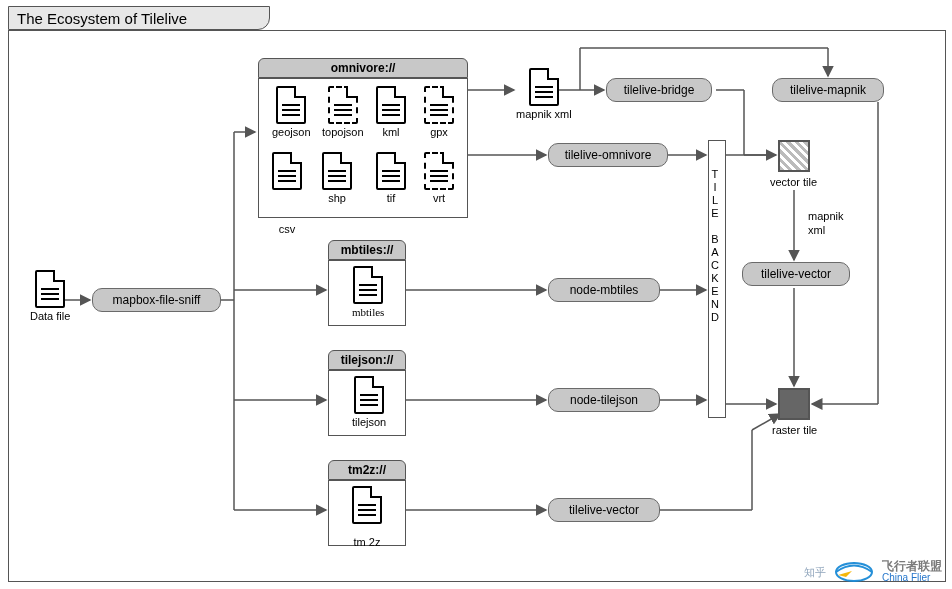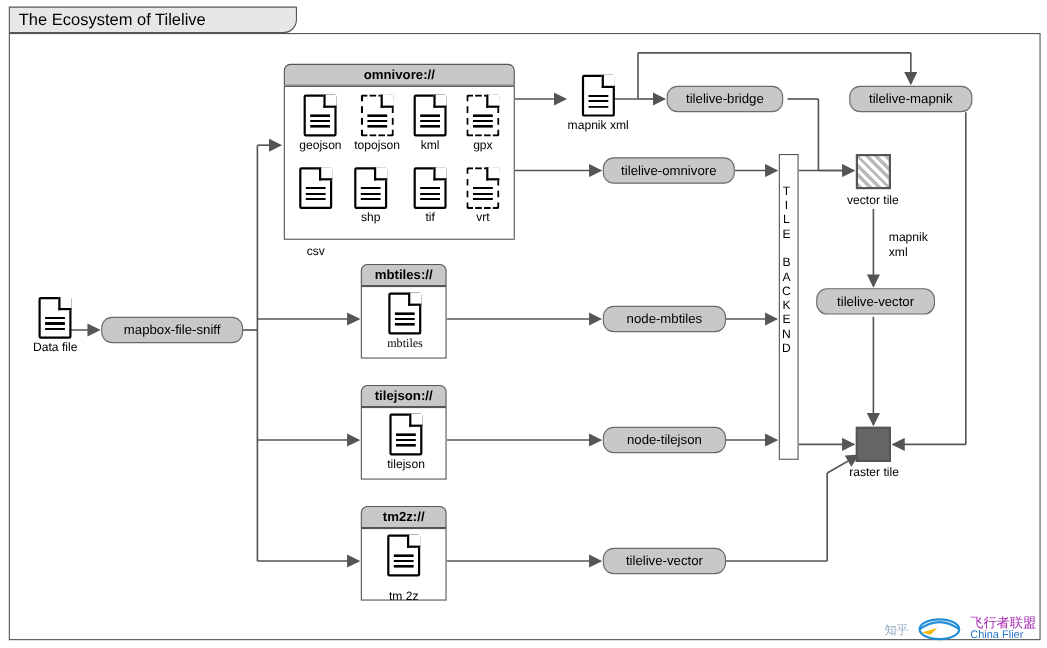--- a/index.html
+++ b/index.html
@@ -121,21 +121,21 @@
     width: 952px; height: 589px;
     pointer-events: none;
   }
   .watermark {
     position: absolute;
     right: 10px; bottom: 2px;
     display: flex; align-items: center; gap: 6px;
     opacity: 0.95;
   }
   .wm-text { font-size: 12px; line-height: 12px; text-align: left; }
-  .wm-text .cn { color: #a21caf; font-weight: normal; }
+  .wm-text .cn { color: #737373; font-weight: bold; }
   .wm-text .en { color: #1a6ec8; font-size: 10px; }
 </style>
 </head>
 <body>
 
 <div class="canvas">
 
   <div class="title-tab">
     <span>The Ecosystem of Tilelive</span>
   </div>

